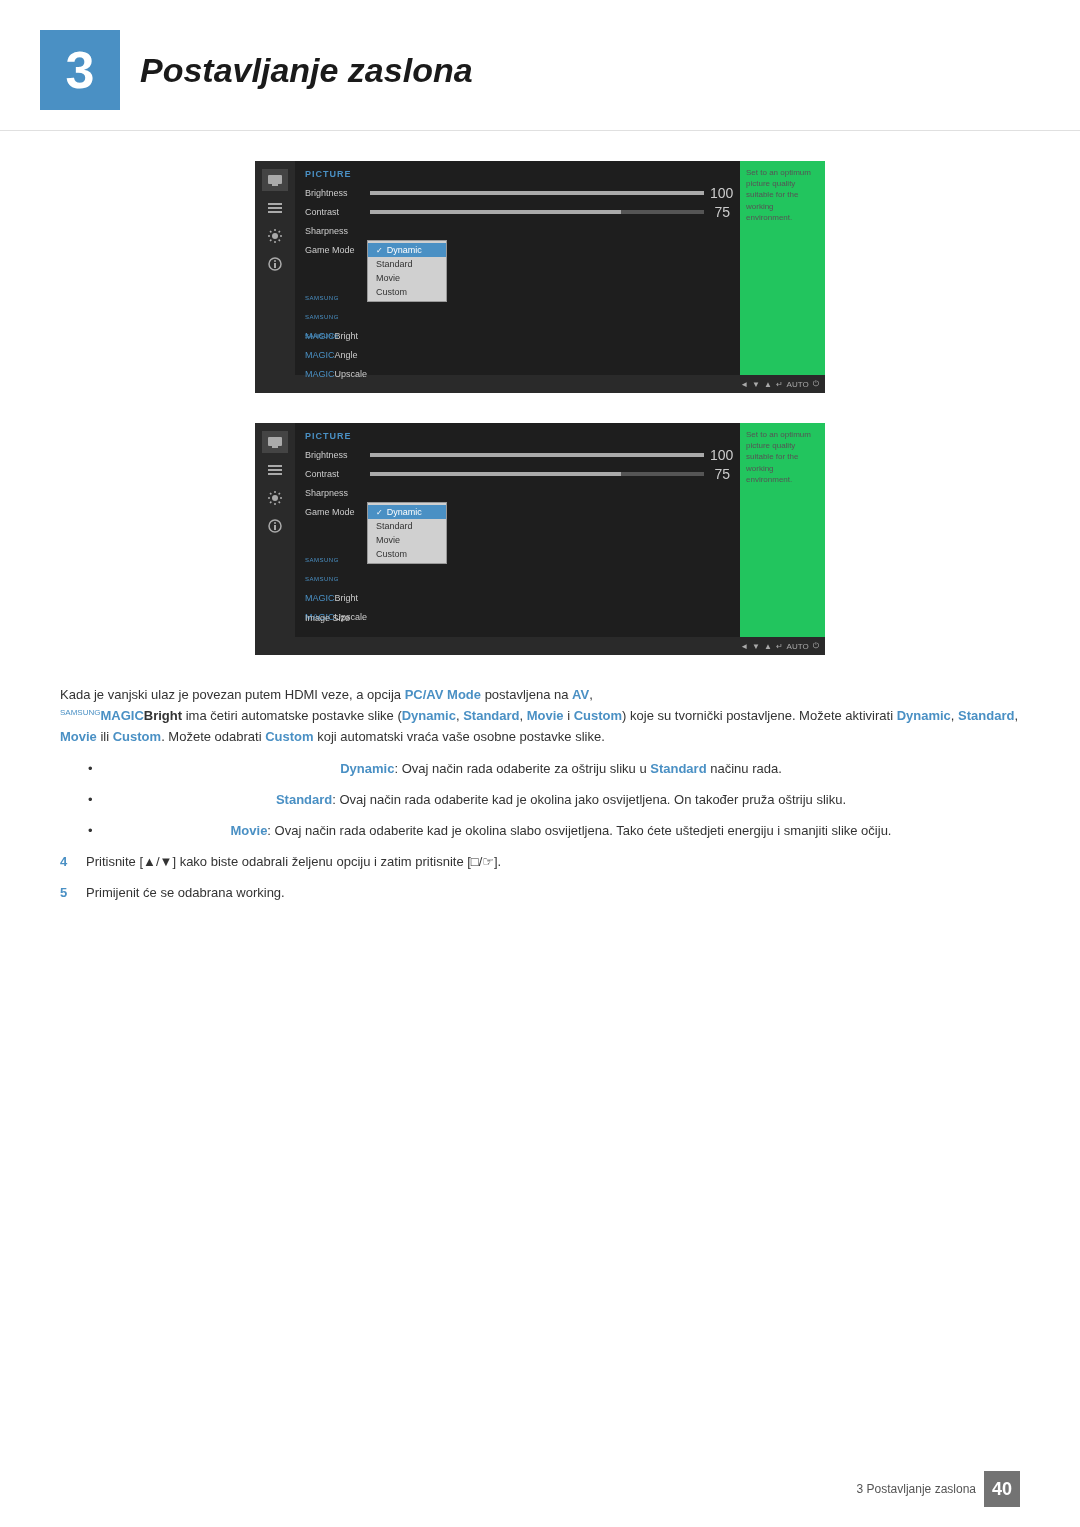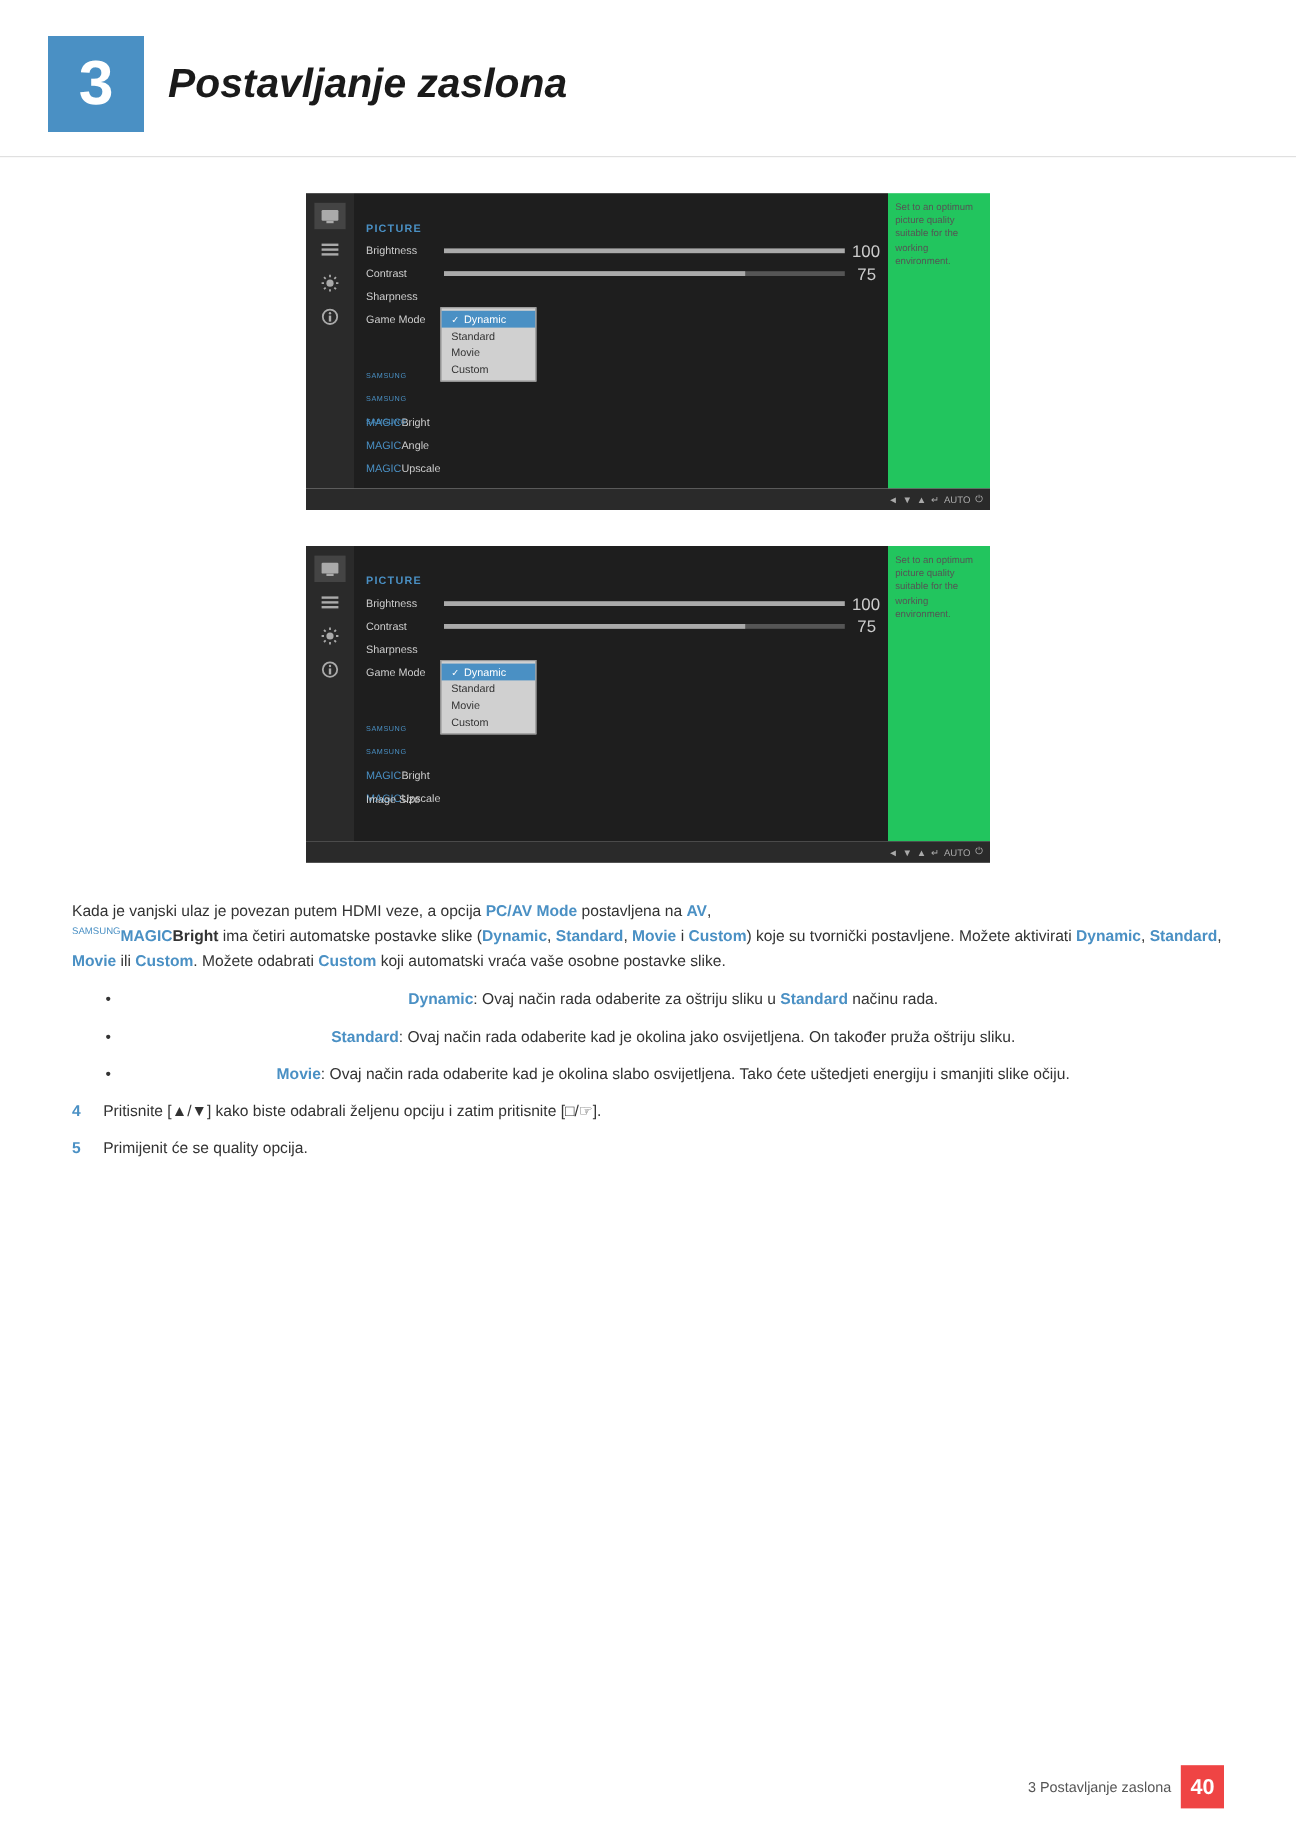--- a/index.html
+++ b/index.html
@@ -81,21 +81,21 @@
     .sidebar-icon svg {
       width: 16px;
       height: 16px;
       fill: #aaa;
     }
 
     
     .monitor-panel {
       background: #1e1e1e;
       flex: 1;
-      padding: 24px 10px;
+      padding: 8px 10px;
       min-height: 160px;
     }
 
     .panel-title {
       color: #4a90c4;
       font-size: 9px;
       font-weight: bold;
       letter-spacing: 1px;
       margin-bottom: 6px;
       text-transform: uppercase;
@@ -279,21 +279,21 @@
       gap: 8px;
       font-size: 12px;
       color: #555;
     }
 
     .footer-chapter {
       color: #555;
     }
 
     .footer-number {
-      background: #ef4444;
+      background: #737373;
       color: white;
       font-size: 18px;
       font-weight: bold;
       width: 36px;
       height: 36px;
       display: flex;
       align-items: center;
       justify-content: center;
     }
 
@@ -550,21 +550,21 @@
         <strong class="highlight-blue">Movie</strong><span>: Ovaj način rada odaberite kad je okolina slabo osvijetljena. Tako ćete uštedjeti energiju i smanjiti slike očiju.</span>
       </li>
     </ul>
 
     <div class="numbered-item">
       <span class="num">4</span>
       <span>Pritisnite [▲/▼] kako biste odabrali željenu opciju i zatim pritisnite [□/☞].</span>
     </div>
     <div class="numbered-item">
       <span class="num">5</span>
-      <span>Primijenit će se quality opcija.</span>
+      <span>Primijenit će se odabrana working.</span>
     </div>
   </div>
 
 </div>
 
 <div class="page-footer">
   <span class="footer-chapter">3 Postavljanje zaslona</span>
   <div class="footer-number">40</div>
 </div>
 

